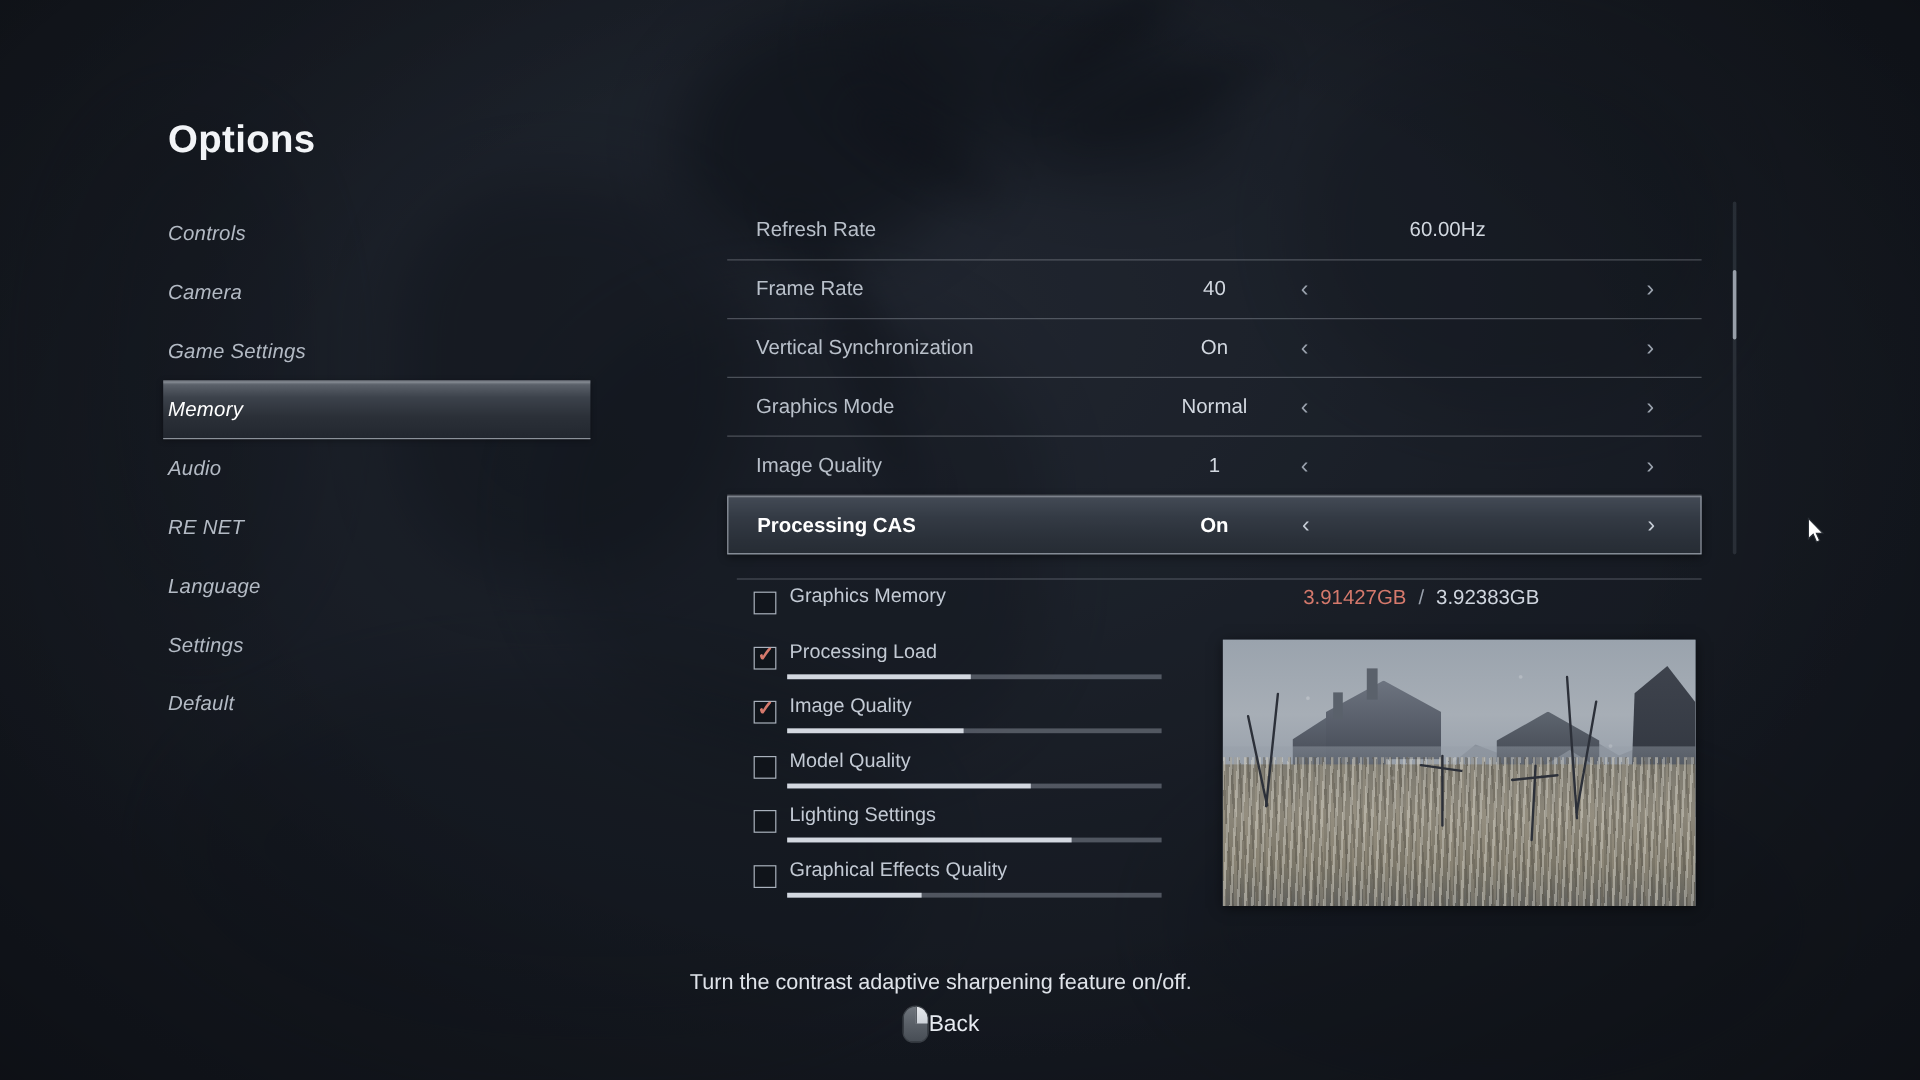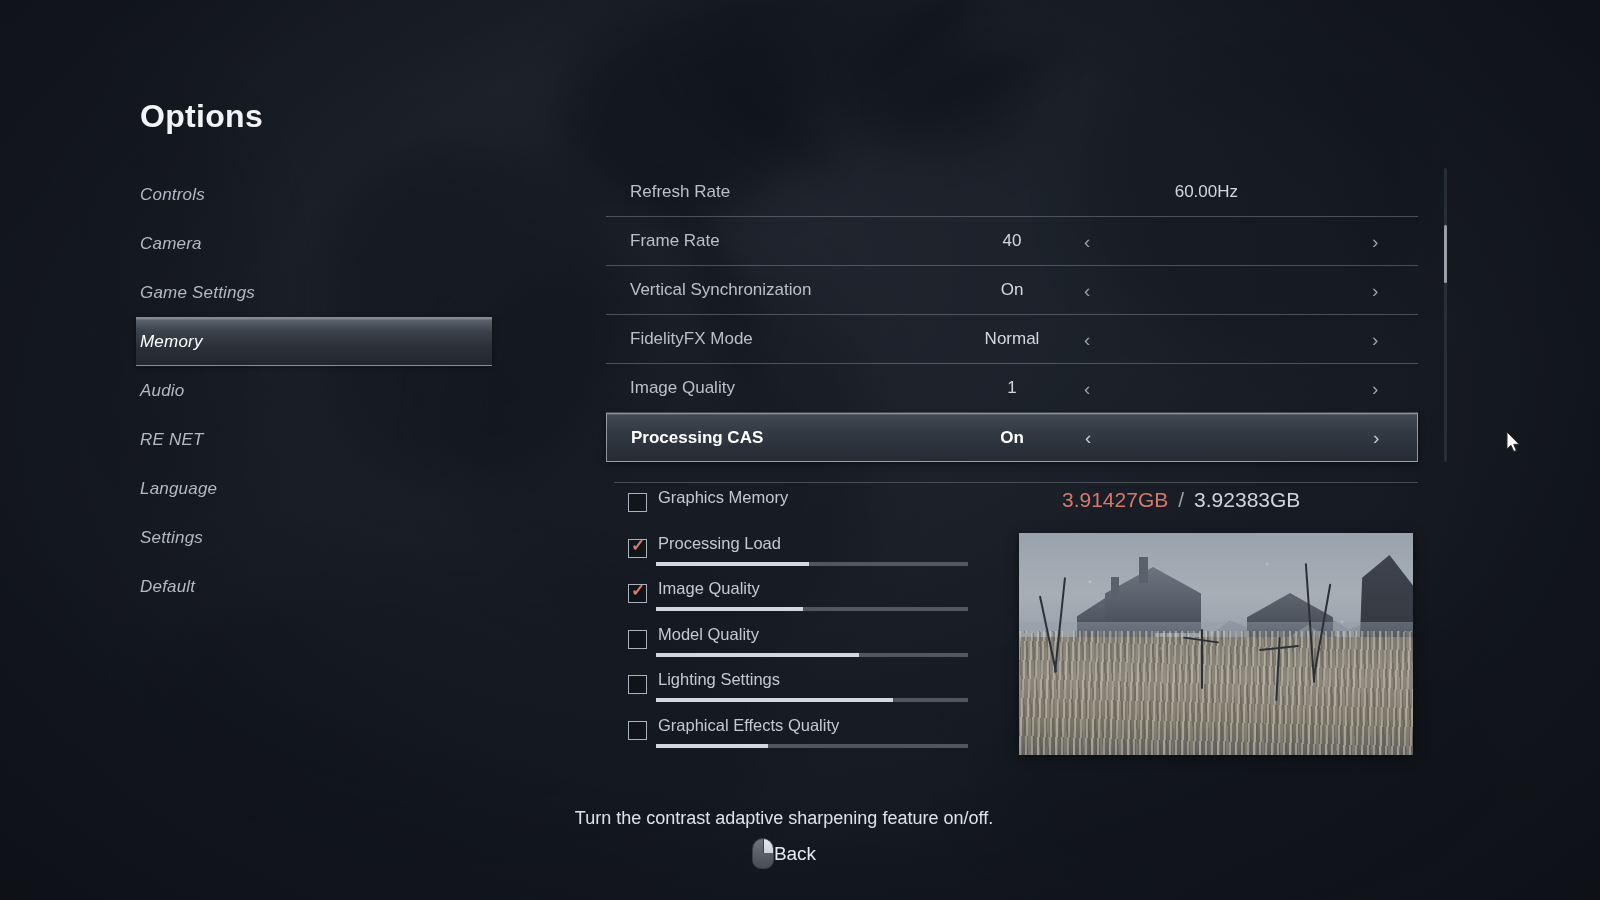--- a/index.html
+++ b/index.html
@@ -123,21 +123,21 @@
   .stat-label {
     position:absolute; left:52px; top:6px; font-size:16.5px; color:#c3cad4;
   }
   .bar {
     position:absolute; left:50px; top:34px; width:312px; height:4px;
     background:rgba(168,176,188,.40);
   }
   .bar .fill { position:absolute; left:0; top:0; height:4px; background:#d3d8e0; }
 
   .mem {
-    position:absolute; left:456px; top:6px; font-size:21px;
+    position:absolute; left:480px; top:6px; font-size:17px;
     white-space:nowrap;
     text-align:right;
   }
   .mem .used { color:#d5796c; }
   .mem .slash { color:#9aa2ad; margin:0 10px; }
   .mem .total { color:#cfd5de; }
 
   
   .preview {
     position:absolute; left:1019px; top:533px; width:394px; height:222px;
@@ -306,21 +306,21 @@
         <span class="arrow r">›</span>
         <span class="val">40</span>
       </div>
       <div class="srow">
         <span class="label">Vertical Synchronization</span>
         <span class="arrow l">‹</span>
         <span class="arrow r">›</span>
         <span class="val">On</span>
       </div>
       <div class="srow">
-        <span class="label">FidelityFX Mode</span>
+        <span class="label">Graphics Mode</span>
         <span class="arrow l">‹</span>
         <span class="arrow r">›</span>
         <span class="val">Normal</span>
       </div>
       <div class="srow">
         <span class="label">Image Quality</span>
         <span class="arrow l">‹</span>
         <span class="arrow r">›</span>
         <span class="val">1</span>
       </div>

